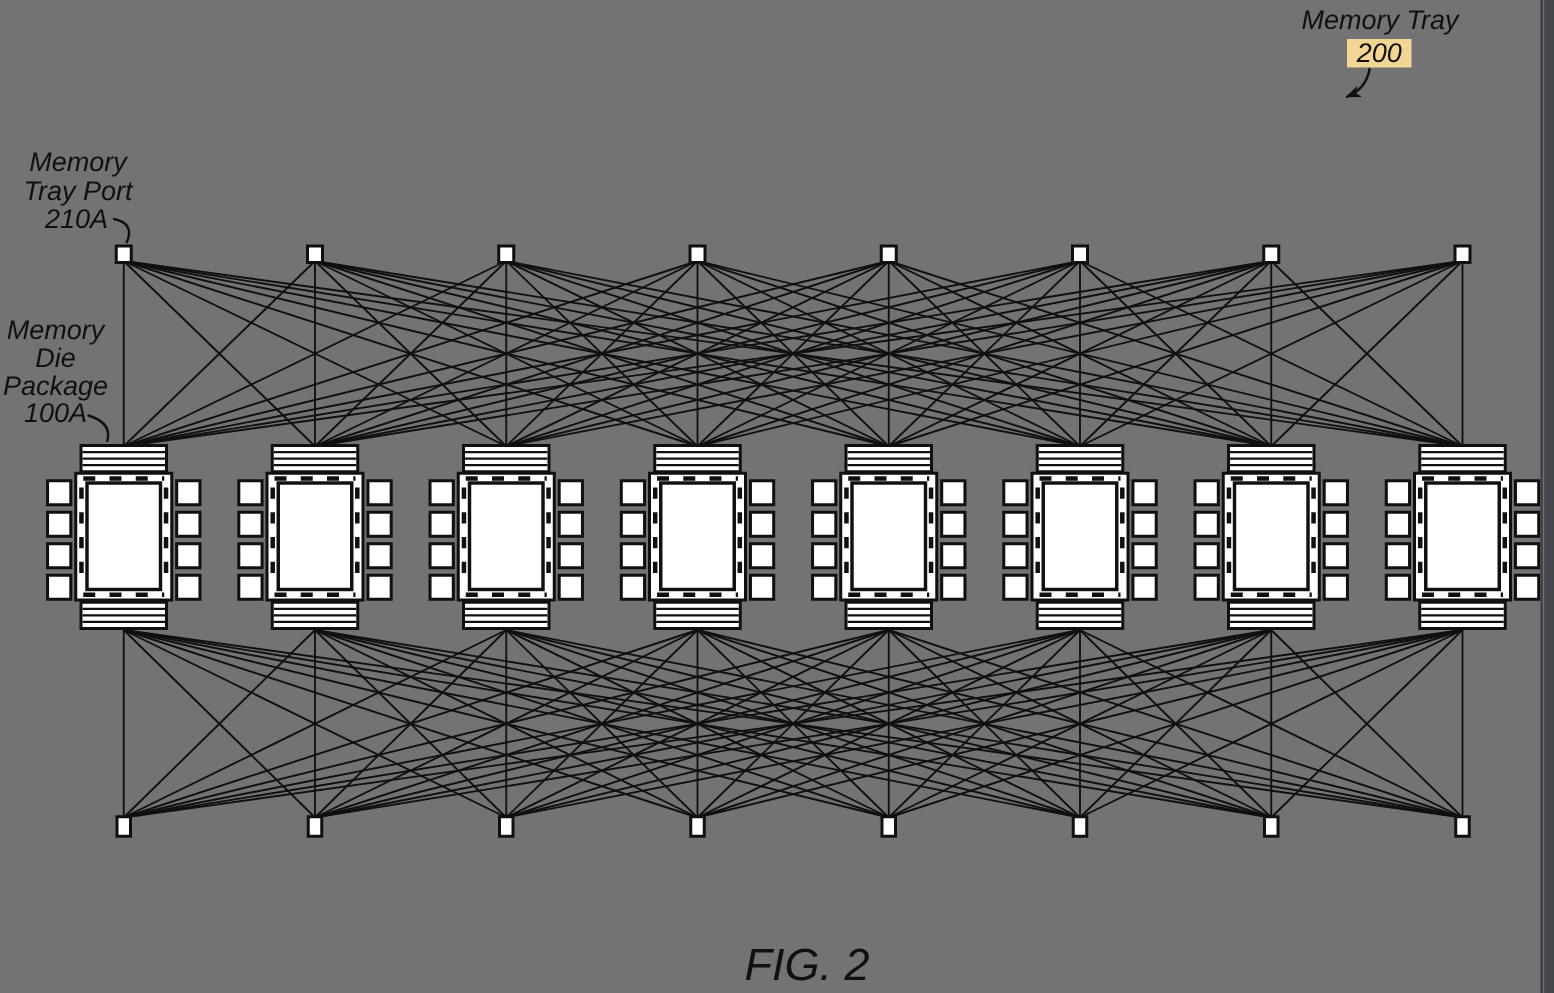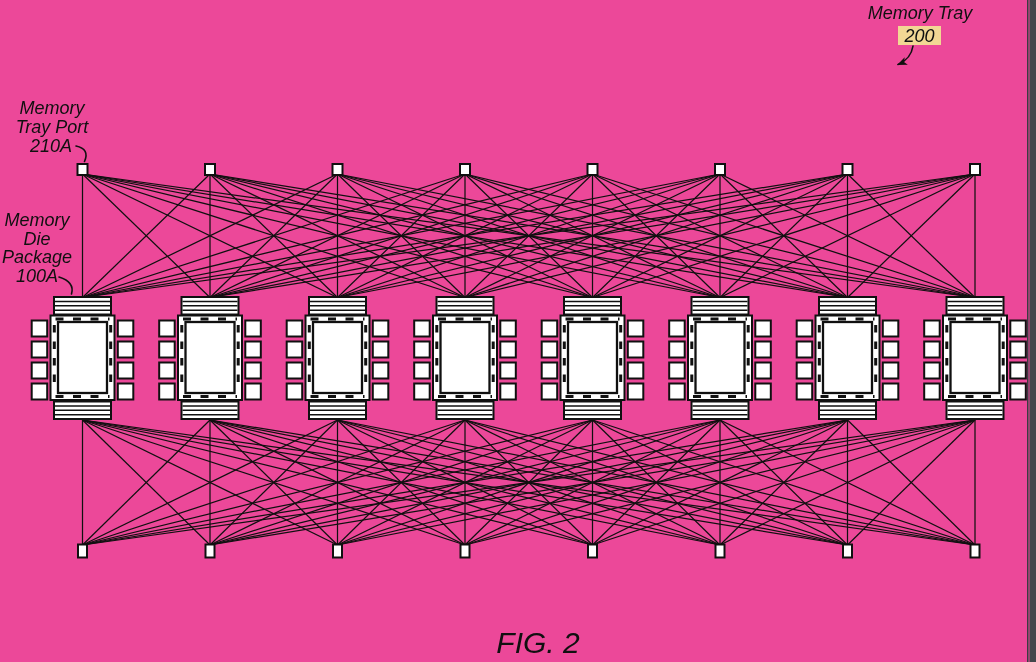--- a/index.html
+++ b/index.html
@@ -1,16 +1,16 @@
 <!DOCTYPE html>
 <html><head>
 <meta charset="utf-8">
 <style>
   html,body{margin:0;padding:0;background:#ffffff;}
-  #page{position:relative;width:1036px;height:662px;background:#ec4899;overflow:hidden;}
+  #page{position:relative;width:1036px;height:662px;background:#737373;overflow:hidden;}
   svg{display:block;}
   .lbl{font:italic 18px "Liberation Sans","DejaVu Sans",sans-serif;fill:#101010;}
   .caption{font:italic 30px "Liberation Sans","DejaVu Sans",sans-serif;fill:#101010;}
   .hook{fill:none;stroke:#101010;stroke-width:1.6;stroke-linecap:round;}
 </style>
 </head>
 <body>
 
 <div id="page">
 <svg width="1036" height="662" viewBox="0 0 1036 662">

